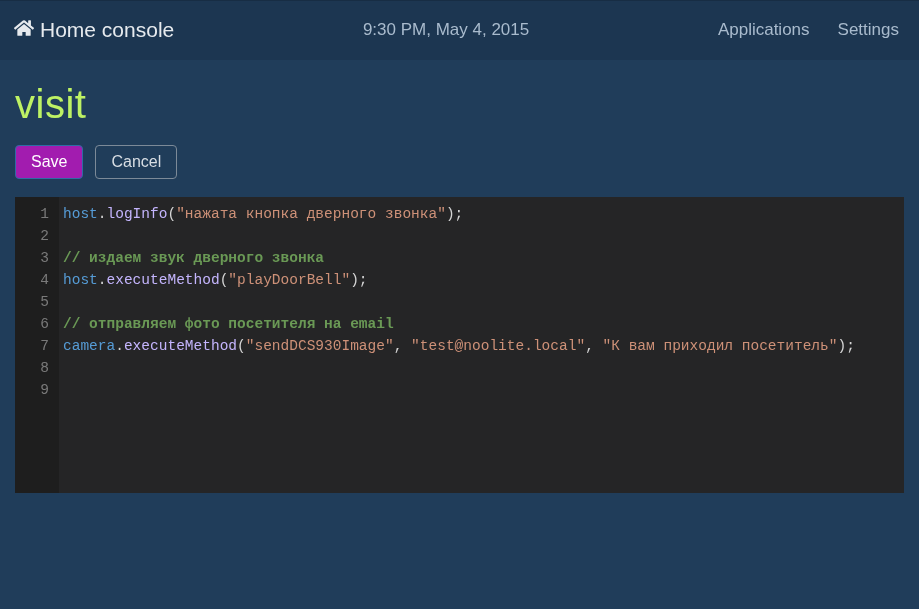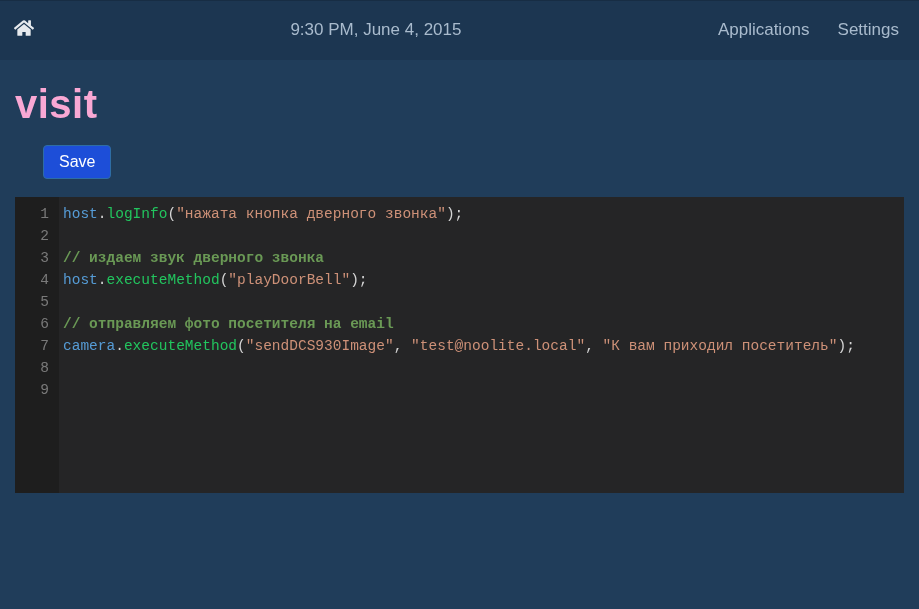--- a/index.html
+++ b/index.html
@@ -44,43 +44,42 @@
       gap: 28px;
       font-size: 17px;
       color: #a9bbcd;
     }
     .nav-right span { cursor: pointer; text-align: right; }
     
     .container {
       padding: 22px 15px 0 15px;
     }
     h1.title {
-      font-weight: 700;
+      font-weight: 400;
       font-size: 40px;
-      color: #f9a8d4;
+      color: #bef264;
       margin-bottom: 18px;
       letter-spacing: .5px;
     }
     .btn-row {
       display: flex;
       gap: 12px;
       margin-bottom: 18px;
     }
     .btn {
       padding: 8px 15px;
       border-radius: 4px;
       font-size: 16px;
       cursor: pointer;
       line-height: 1;
     }
     .btn-save {
-      background: #1d4ed8;
+      background: #a21caf;
       color: #fff;
       border: 1px solid #2e6da4;
-      margin-left: 28px;
     }
     .btn-cancel {
       background: transparent;
       color: #d8dee4;
       border: 1px solid #7c8a98;
     }
     
     .editor {
       background: #252526;
       height: 296px;
@@ -100,47 +99,49 @@
     .gutter div { height: 22px; }
     .code {
       padding: 6px 0 0 4px;
       color: #d4d4d4;
       white-space: pre;
     }
     .code .line { height: 22px; }
     
     .t-obj    { color: #569cd6; font-family: Liberation Mono, monospace; }
     .t-punc   { color: #d4d4d4; }
-    .t-method { color: #22c55e; }
+    .t-method { color: #c4b5fd; }
     .t-str    { color: #ce9178; }
     .t-cmt    { color: #6a9955; font-weight: bold; }
   </style>
 </head>
 <body>
 
 <div class="navbar">
   <div class="brand">
     <span>
       <svg width="20" height="18" viewBox="0 0 576 512">
         <path d="M280.4 148.3L96 300.1V464a16 16 0 0016 16h112a16 16 0 0016-16V368h96v96a16 16 0 0016 16h112a16 16 0 0016-16V300L295.7 148.3a12 12 0 00-15.3 0zM571.6 251.5L488 182.6V44a12 12 0 00-12-12h-56a12 12 0 00-12 12v72.6L318.5 43a48 48 0 00-61 0L4.3 251.5a12 12 0 00-1.6 16.9l25.5 31a12 12 0 0016.9 1.6L288 94.9 530.9 301a12 12 0 0016.9-1.6l25.5-31a12 12 0 00-1.7-16.9z"></path>
       </svg>
     </span>
+    <span>Home console</span>
   </div>
-  <div class="nav-center">9:30 PM, June 4, 2015</div>
+  <div class="nav-center">9:30 PM, May 4, 2015</div>
   <div class="nav-right">
     <span>Applications</span>
     <span>Settings</span>
   </div>
 </div>
 
 <div class="container">
   <h1 class="title">visit</h1>
 
   <div class="btn-row">
     <button class="btn btn-save">Save</button>
+    <button class="btn btn-cancel">Cancel</button>
   </div>
 
   <div class="editor">
     <div class="gutter" id="gutter">
         <div>1</div>
         <div>2</div>
         <div>3</div>
         <div>4</div>
         <div>5</div>
         <div>6</div>

